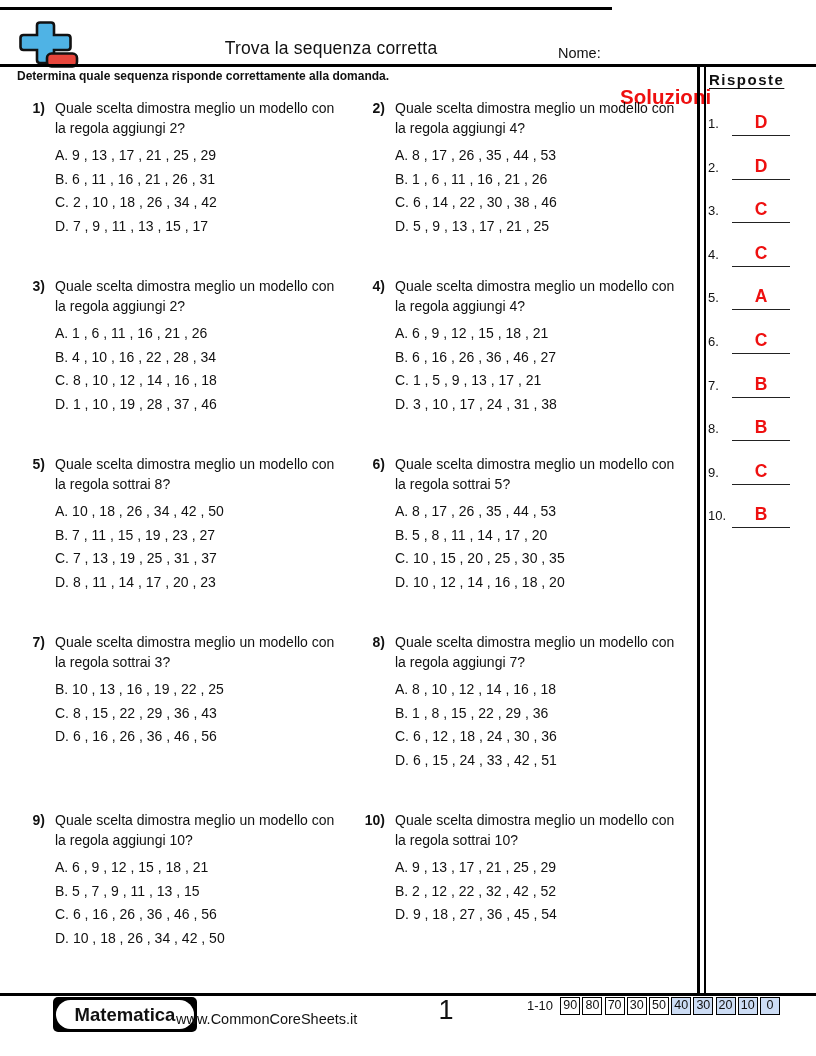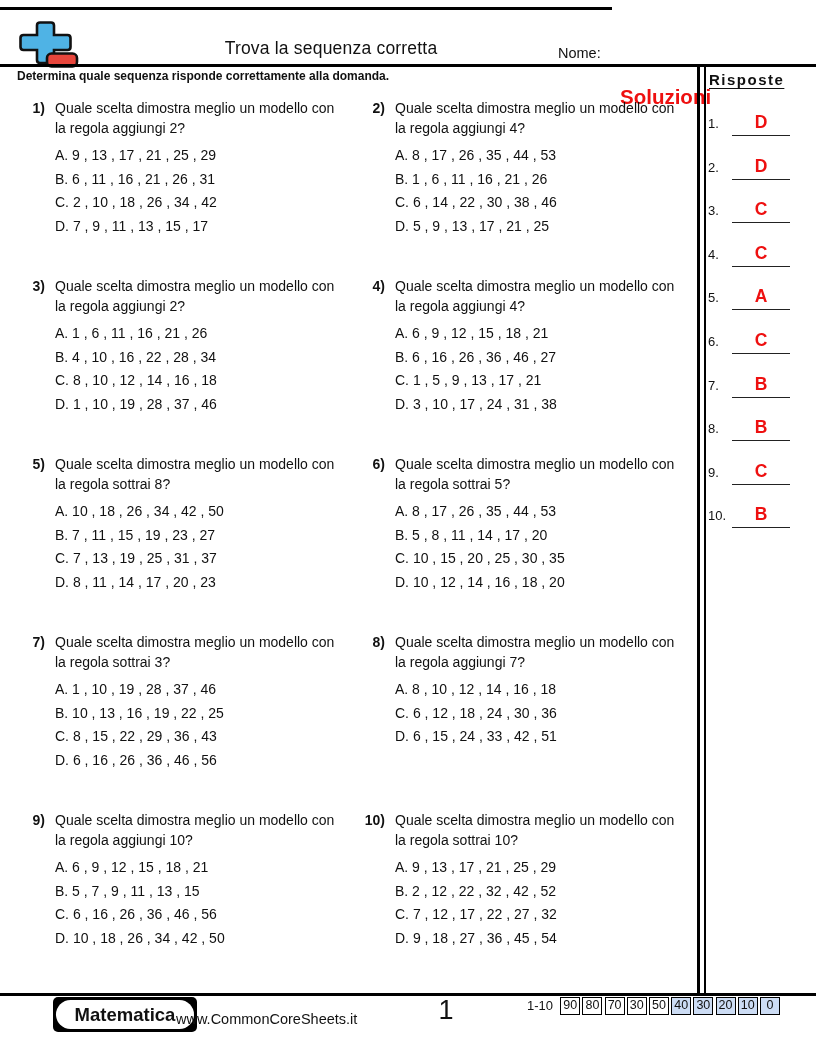--- a/index.html
+++ b/index.html
@@ -149,33 +149,33 @@
             <div class="choice">C. 10 , 15 , 20 , 25 , 30 , 35</div>
             <div class="choice">D. 10 , 12 , 14 , 16 , 18 , 20</div>
           </div>
     </div>
   </div>
       <div class="question" style="left: 17px; top: 633px;">
     <div class="q-num">7)</div>
     <div class="q-body">
       <div class="q-text">Quale scelta dimostra meglio un modello con la regola sottrai 3?</div>
       <div class="choices">
-            <div class="choice">A. 1 , 10 , 19 , 28 , 37 , 46</div>
             <div class="choice">B. 10 , 13 , 16 , 19 , 22 , 25</div>
             <div class="choice">C. 8 , 15 , 22 , 29 , 36 , 43</div>
             <div class="choice">D. 6 , 16 , 26 , 36 , 46 , 56</div>
           </div>
     </div>
   </div>
       <div class="question" style="left: 357px; top: 633px;">
     <div class="q-num">8)</div>
     <div class="q-body">
       <div class="q-text">Quale scelta dimostra meglio un modello con la regola aggiungi 7?</div>
       <div class="choices">
             <div class="choice">A. 8 , 10 , 12 , 14 , 16 , 18</div>
+            <div class="choice">B. 1 , 8 , 15 , 22 , 29 , 36</div>
             <div class="choice">C. 6 , 12 , 18 , 24 , 30 , 36</div>
             <div class="choice">D. 6 , 15 , 24 , 33 , 42 , 51</div>
           </div>
     </div>
   </div>
       <div class="question" style="left: 17px; top: 811px;">
     <div class="q-num">9)</div>
     <div class="q-body">
       <div class="q-text">Quale scelta dimostra meglio un modello con la regola aggiungi 10?</div>
       <div class="choices">
@@ -186,21 +186,20 @@
           </div>
     </div>
   </div>
       <div class="question" style="left: 357px; top: 811px;">
     <div class="q-num">10)</div>
     <div class="q-body">
       <div class="q-text">Quale scelta dimostra meglio un modello con la regola sottrai 10?</div>
       <div class="choices">
             <div class="choice">A. 9 , 13 , 17 , 21 , 25 , 29</div>
             <div class="choice">B. 2 , 12 , 22 , 32 , 42 , 52</div>
-            <div class="choice">C. 7 , 12 , 17 , 22 , 27 , 32</div>
             <div class="choice">D. 9 , 18 , 27 , 36 , 45 , 54</div>
           </div>
     </div>
   </div>
     </div>
 
   <div id="sidebar-line-a" class="vline"></div>
   <div id="sidebar-line-b" class="vline"></div>
   <div id="answers-title">Risposte</div>
   <div id="answers-list">

